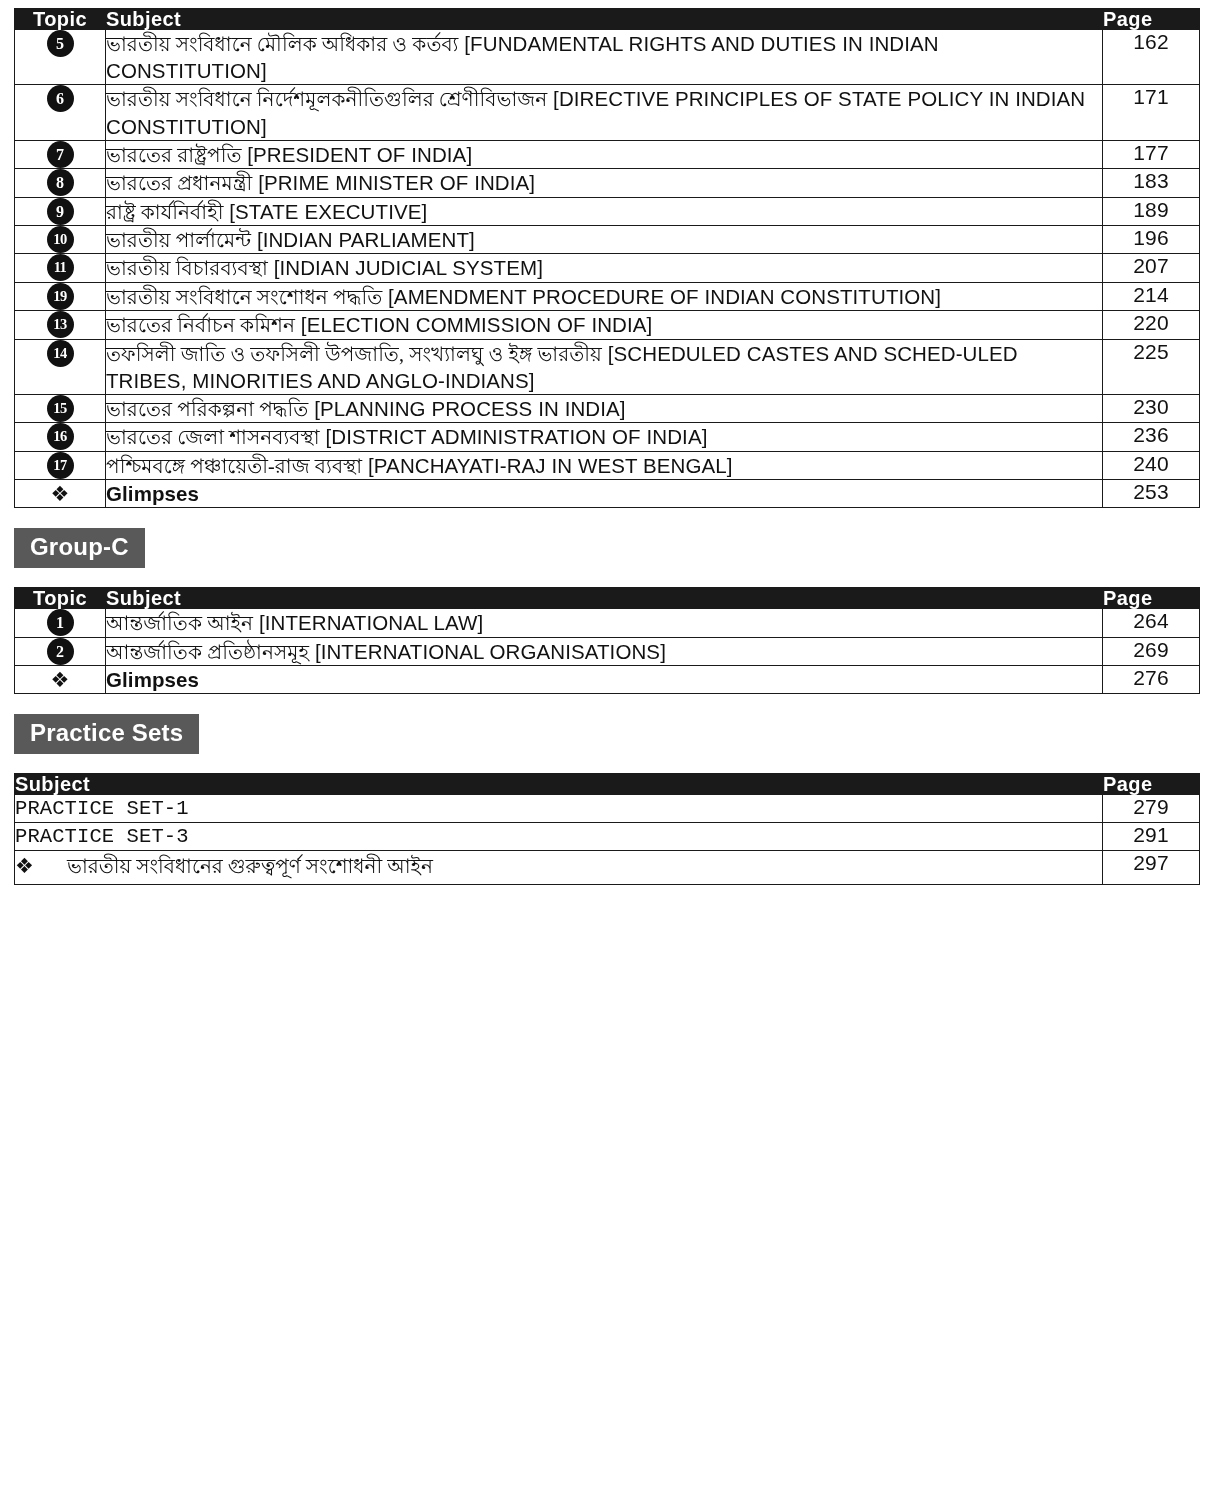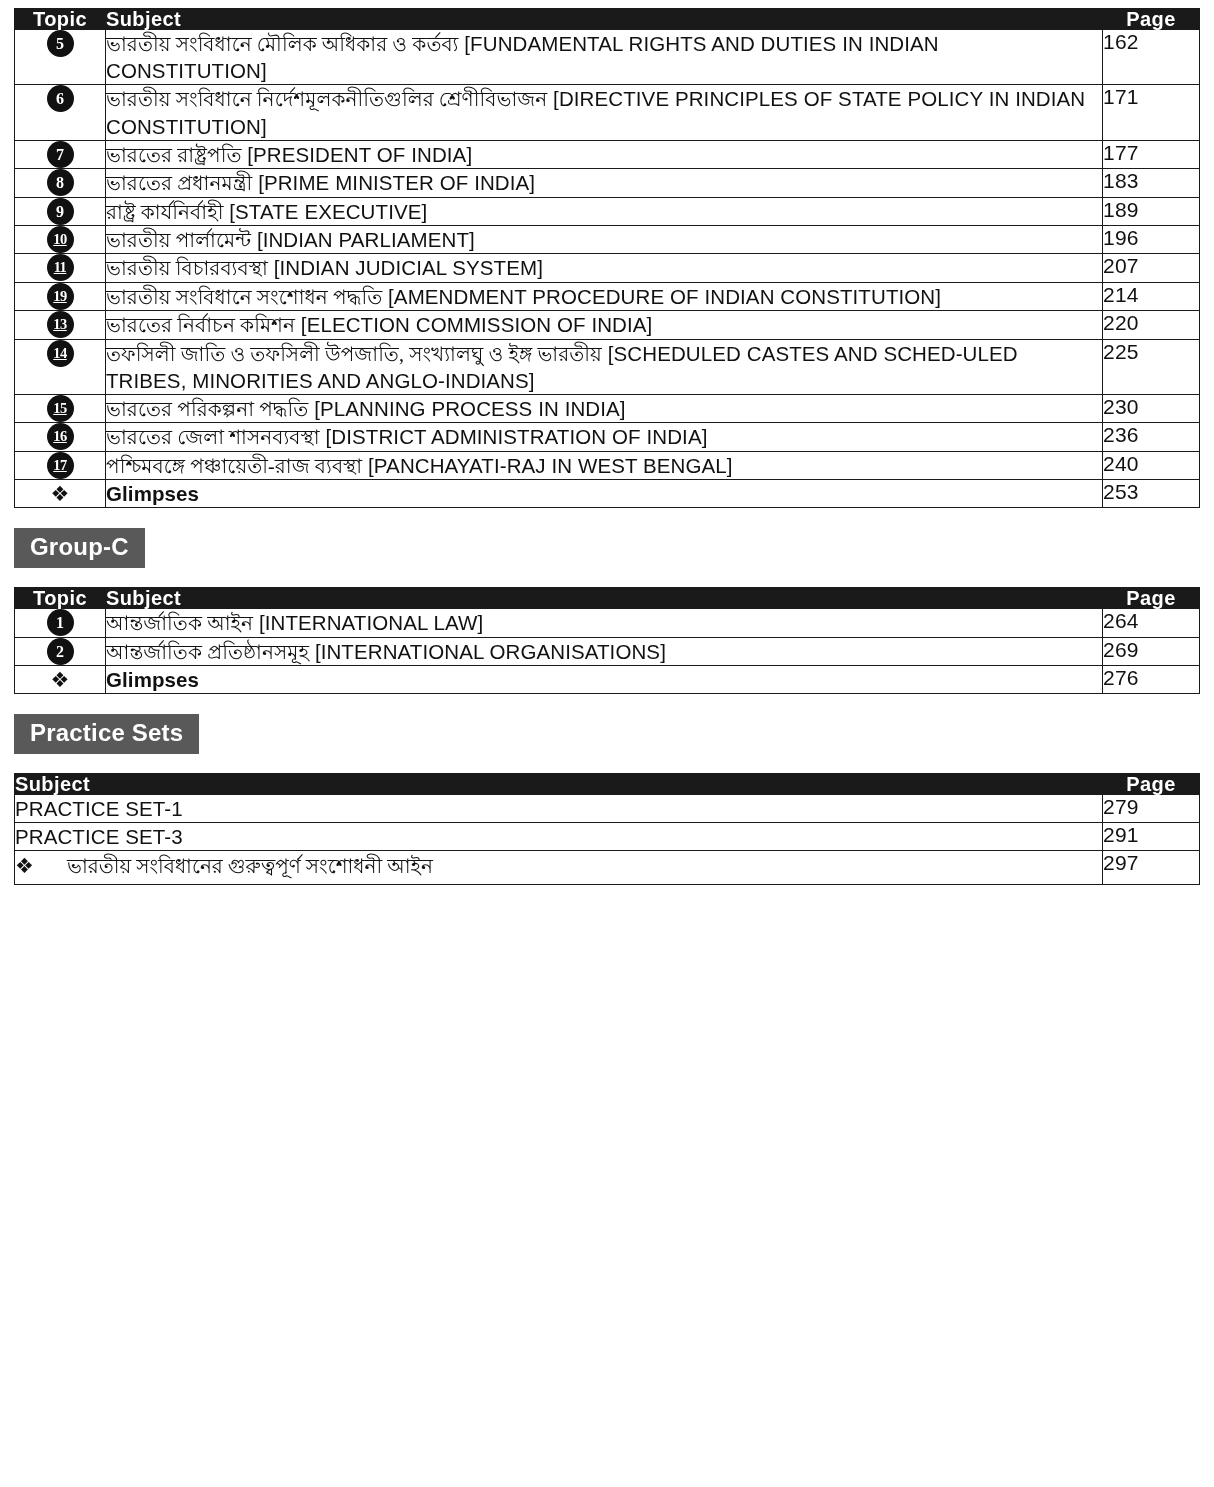--- a/index.html
+++ b/index.html
@@ -42,57 +42,58 @@
     text-align: left;
     font-weight: bold;
     letter-spacing: .4px;
     font-size: 20px;
     line-height: 1;
     padding: 8px 10px 9px 10px;
     border-color: #1a1a1a;
     border-bottom: 1.6px solid #1a1a1a;
   }
   thead th.h-topic { width: 90px; text-align: center; padding-left: 0; padding-right: 0;}
-  thead th.h-page  { width: 96px; text-align: center; padding-left: 0; padding-right: 0;}
+  thead th.h-page  { width: 96px; padding-left: 0; padding-right: 0;}
 
   
   td.c-topic {
     width: 90px;
     text-align: center;
     vertical-align: middle;
     padding: 6px 0 6px 0;
   }
   td.c-subject {
     padding: 7px 8px 8px 10px;
     font-size: 20.5px;
     line-height: 1.32;
     letter-spacing: .1px;
   }
   td.c-page {
     width: 96px;
+    text-align: center;
     vertical-align: top;
     font-size: 21px;
     padding: 8px 0 6px 0;
     letter-spacing: .2px;
   }
 
   .num-badge {
     display: inline-block;
     width: 27px;
     height: 27px;
     line-height: 27px;
     border-radius: 50%;
     background: #111111;
     color: #ffffff;
     font-size: 16px;
     font-weight: bold;
     text-align: center;
     font-family: "Liberation Serif", serif;
   }
-  .num-badge.wide { font-size: 14.5px; letter-spacing: -.5px; text-decoration: underline; }
+  .num-badge.wide { font-size: 14.5px; letter-spacing: -.5px; }
 
   .diamond {
     font-size: 21px;
     line-height: 27px;
     color: #111111;
     display: inline-block;
   }
 
   .bn {
     font-family: "Liberation Serif", "DejaVu Serif", serif;
@@ -103,21 +104,21 @@
     font-size: 20.5px;
   }
   .glimpses {
     font-weight: bold;
     font-size: 21px;
     letter-spacing: .1px;
   }
   .practice-label {
     font-size: 21px;
     letter-spacing: .3px;
-    font-family: Liberation Sans, sans-serif;
+    font-family: Liberation Mono, monospace;
   }
   td.c-bullet-inline {
     padding: 8px 8px 8px 10px;
     font-size: 20.5px;
   }
   .inline-dia { display:inline-block; width: 52px; }
 
   
   .group-badge-wrap {
     text-align: left;

